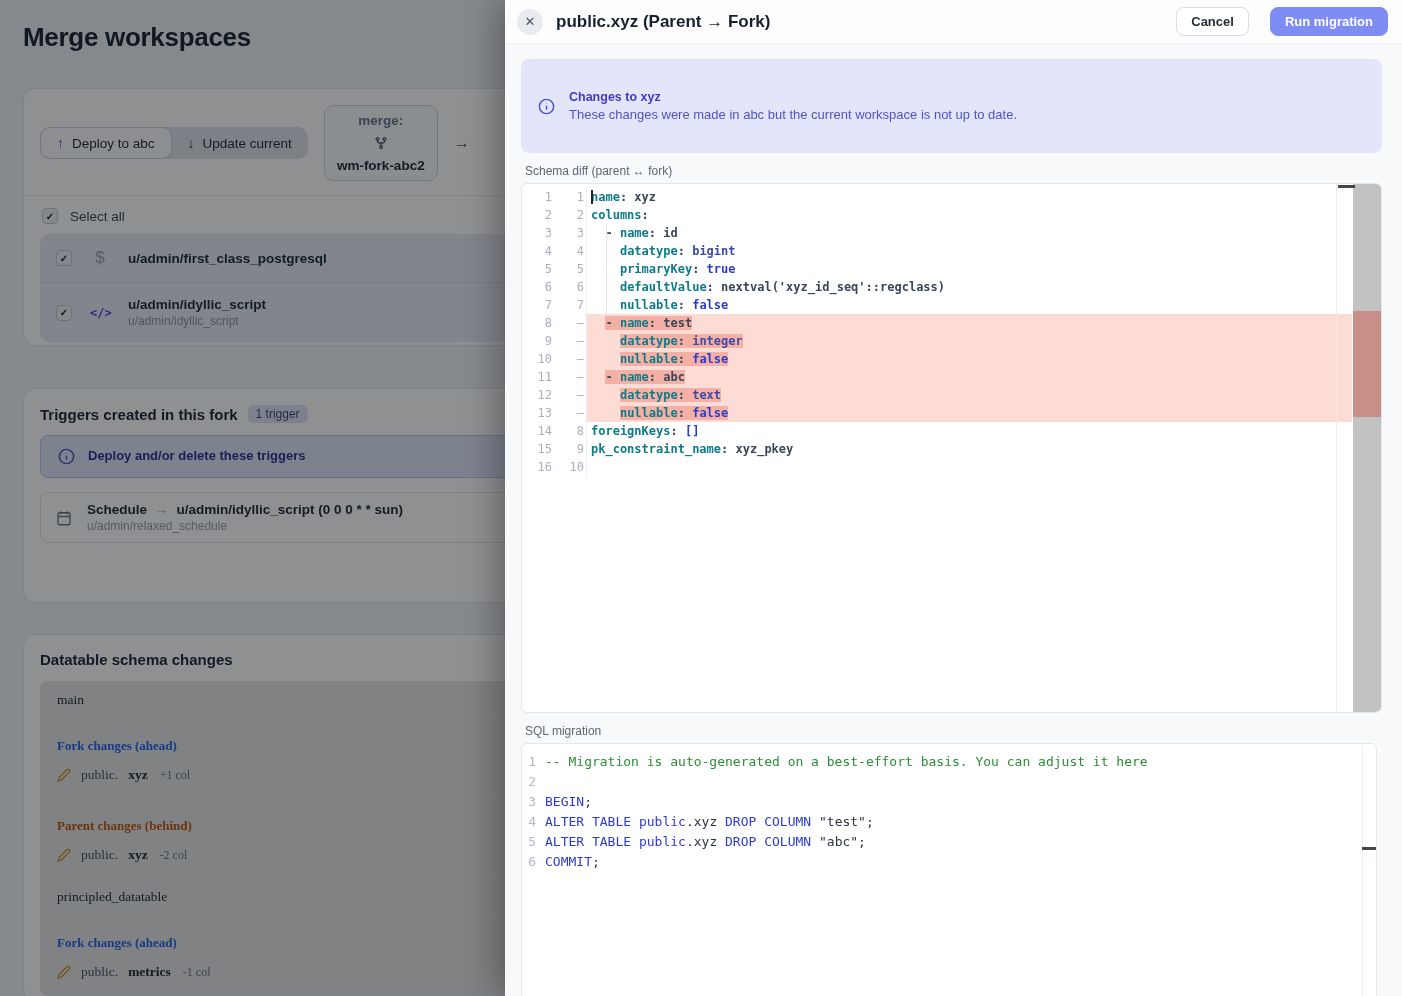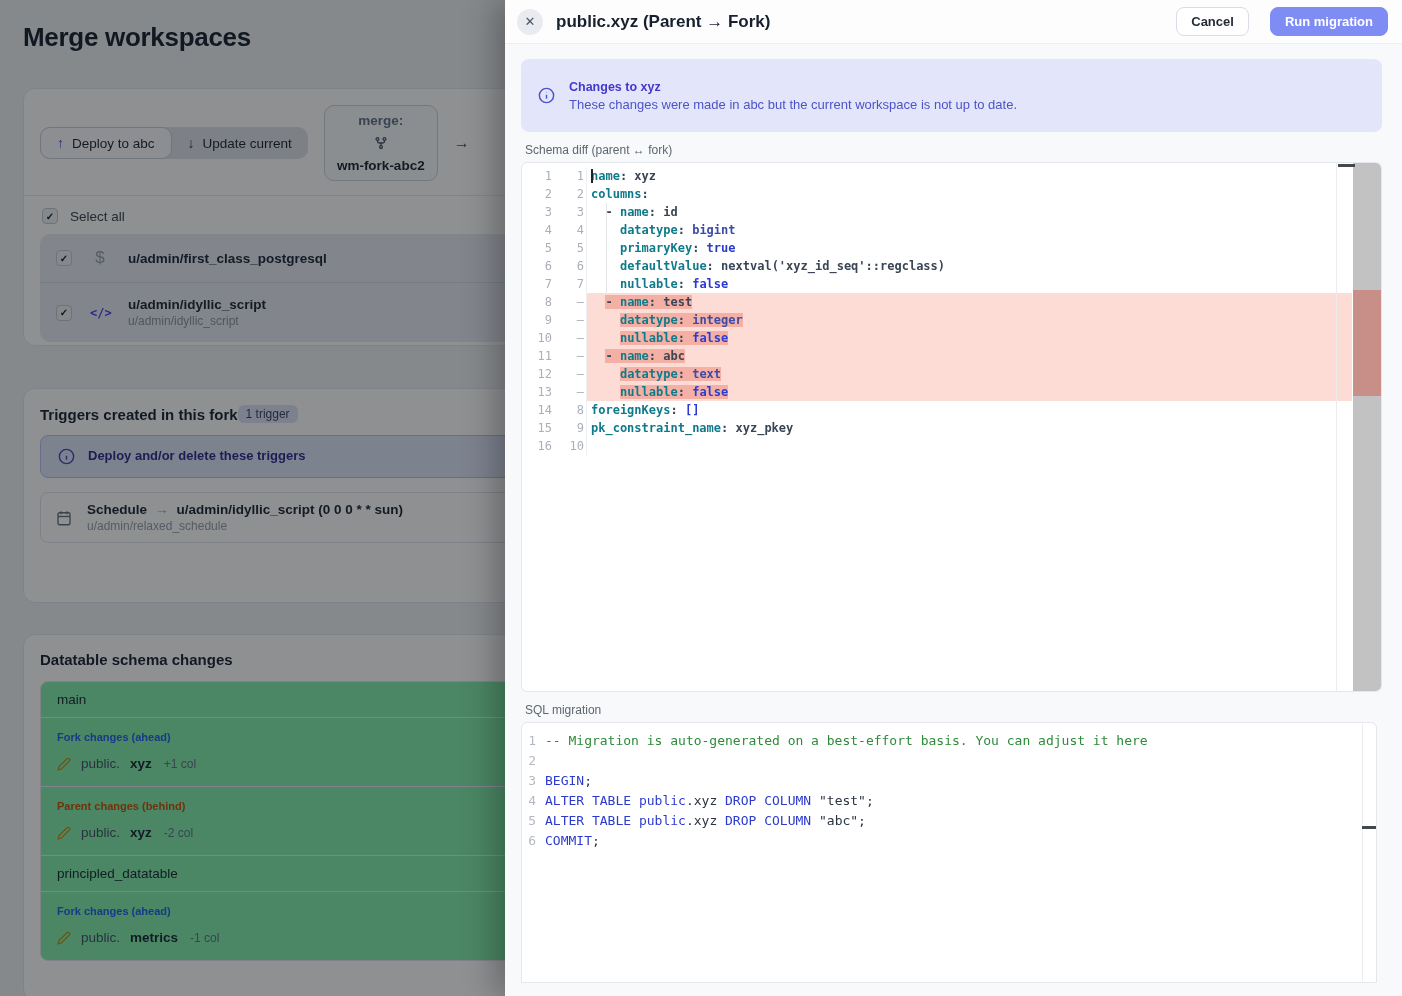--- a/index.html
+++ b/index.html
@@ -36,58 +36,58 @@
   .selectall { display:flex; align-items:center; gap:12px; margin:12px 2px 10px; font-size:13.5px; color:#3f4856; }
 
   .wslist { border-radius:10px; overflow:hidden; background:#e9ebf3; }
   .wsrow { display:flex; align-items:center; gap:18px; padding:14px 16px; }
   .wsrow + .wsrow { border-top:1px solid #d6dae6; }
   .ws-icon-dollar { color:#9aa3b4; font-size:17px; width:20px; text-align:center; flex:none; }
   .ws-icon-code { color:#4f46e5; font-family:"DejaVu Sans Mono",monospace; font-size:12px; font-weight:700; width:20px; text-align:center; flex:none; }
   .ws-title { font-size:13.5px; font-weight:700; color:#222c3c; }
   .ws-sub { font-size:12px; color:#8d95a3; margin-top:2px; }
 
-  .sec-heading { display:flex; align-items:center; gap:0; font-size:15px; font-weight:700; color:#1e2736; }
+  .sec-heading { display:flex; align-items:center; gap:10px; font-size:15px; font-weight:700; color:#1e2736; }
   .badge { background:#e1e4f7; color:#41466e; font-size:12px; font-weight:500; padding:2px 8px; border-radius:6px; }
 
   .callout { margin-top:12px; background:#e1e5fa; border:1px solid #b9c2f2; border-radius:8px; padding:11px 16px; display:flex; gap:12px; align-items:center; overflow:hidden; }
   .callout-title { font-size:13px; font-weight:700; color:#33308f; margin-bottom:2px; white-space:nowrap; }
   .callout-line { font-size:13px; color:#3d44a8; line-height:18px; white-space:nowrap; }
 
   .schedcard { margin-top:14px; background:#fff; border:1px solid #e0e4eb; border-radius:8px; padding:9px 14px; display:flex; gap:14px; align-items:center; }
   .sched-line1 { font-size:13.5px; color:#1f2937; display:flex; gap:8px; align-items:center; }
   .sched-bold { font-weight:700; }
   .sched-arrow { color:#94a3b8; }
   .sched-sub { font-size:12px; color:#98a0ad; margin-top:2px; }
 
-  .schemacard { margin-top:13px; border:1px solid #e3e7ee; border-radius:8px; overflow:hidden; background:#86efac; }
+  .schemacard { margin-top:13px; border:1px solid #e3e7ee; border-radius:8px; overflow:hidden; background:#e5e5e5;font-family:Liberation Serif, serif; }
   .schemacard > * + * { border-top:1px solid #e7eaf0; }
   .group-header { padding:10px 16px; font-size:13.5px; color:#1f2937; }
   .section { padding:13px 16px 15px; }
-  .sec-label { font-size:11px; font-weight:700; }
+  .sec-label { font-size:13px; font-weight:700;margin-top:6px; }
   .sec-label.fork { color:#2563eb; }
   .sec-label.parent { color:#c2580c; }
   .sec-row { display:flex; align-items:center; gap:10px; margin-top:13px; font-size:13.5px; color:#475569; }
   .sec-table { font-weight:700; color:#1f2937; }
   .sec-delta { color:#64748b; font-size:12px; margin-left:2px; }
 
   .dim { position:absolute; inset:0; background:rgba(5,8,14,0.45); z-index:5; }
 
   
   .drawer { position:absolute; top:0; right:0; width:897px; height:996px; background:#f8f9fb; z-index:10;
     box-shadow:-10px 0 30px rgba(0,0,0,0.28); overflow:hidden; }
   .dhead { height:44px; background:#fdfdfe; border-bottom:1px solid #eceef2; display:flex; align-items:center; padding:0 14px 0 12px; gap:13px; }
   .dclose { width:26px; height:26px; border-radius:50%; background:#e9ebf0; color:#4b5563; display:flex; align-items:center; justify-content:center; font-size:13px; flex:none; cursor:pointer; }
   .dtitle { font-size:17px; font-weight:700; color:#16202e; flex:1; }
   .btn { border-radius:8px; padding:6px 14px; font-size:13px; font-weight:600; cursor:pointer; font-family:inherit; }
   .btn-cancel { background:#fff; border:1px solid #d9dee6; color:#1f2937; }
   .btn-run { background:#7f8cf4; border:1px solid #7f8cf4; color:#fff; margin-left:8px; }
 
   .dbody { padding:15px 20px 0 16px; }
-  .banner { background:#e3e6fb; border-radius:8px; height:73px; padding:0 16px; display:flex; align-items:center; gap:13px; }
+  .banner { background:#e3e6fb; border-radius:8px; height:94px; padding:0 16px; display:flex; align-items:center; gap:13px; }
   .banner-title { font-size:12.5px; font-weight:700; color:#4338ca; margin-bottom:3px; }
   .banner-body { font-size:13px; color:#4d53c6; }
 
   .seclabel { font-size:12px; color:#5d6673; margin:11px 4px 5px; }
 
   .editor { position:relative; background:#fff; border:1px solid #e4e7ec; border-radius:6px; overflow:hidden; }
   #diffEditor { height:530px; }
   .difflines { position:absolute; left:0; top:0; right:29px; padding-top:4px;
     font-family:"DejaVu Sans Mono",monospace; font-size:12px; line-height:18px; }
   .dl { display:flex; }

